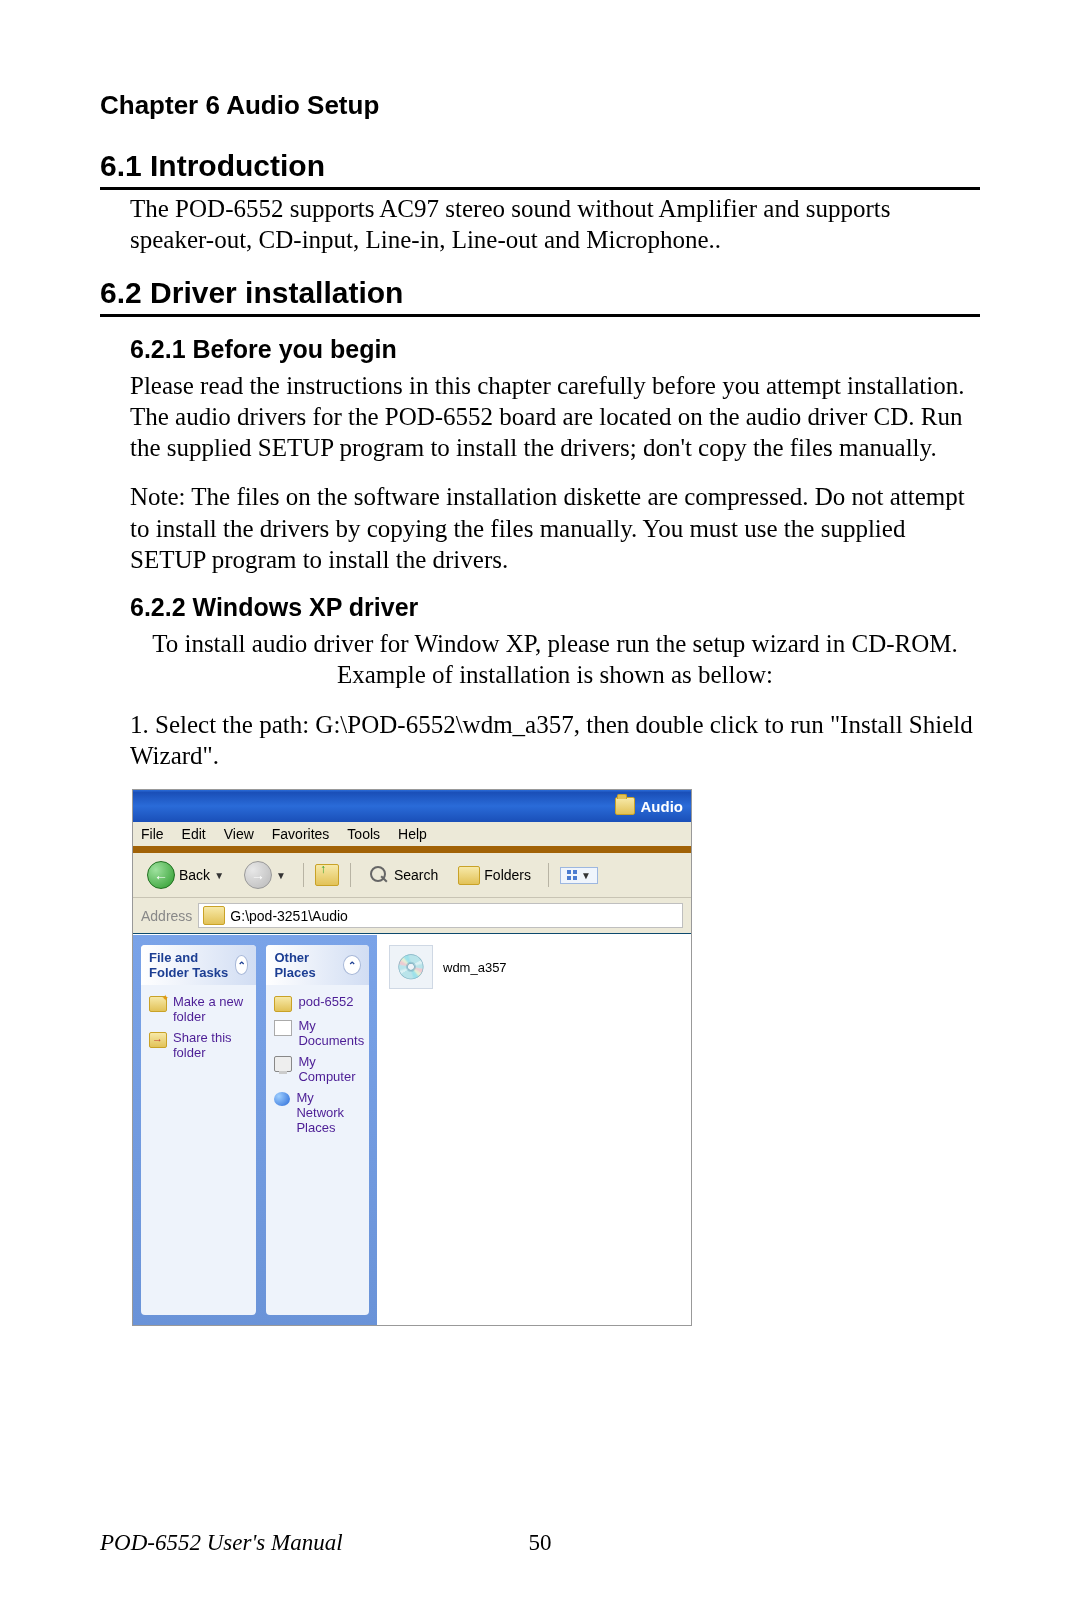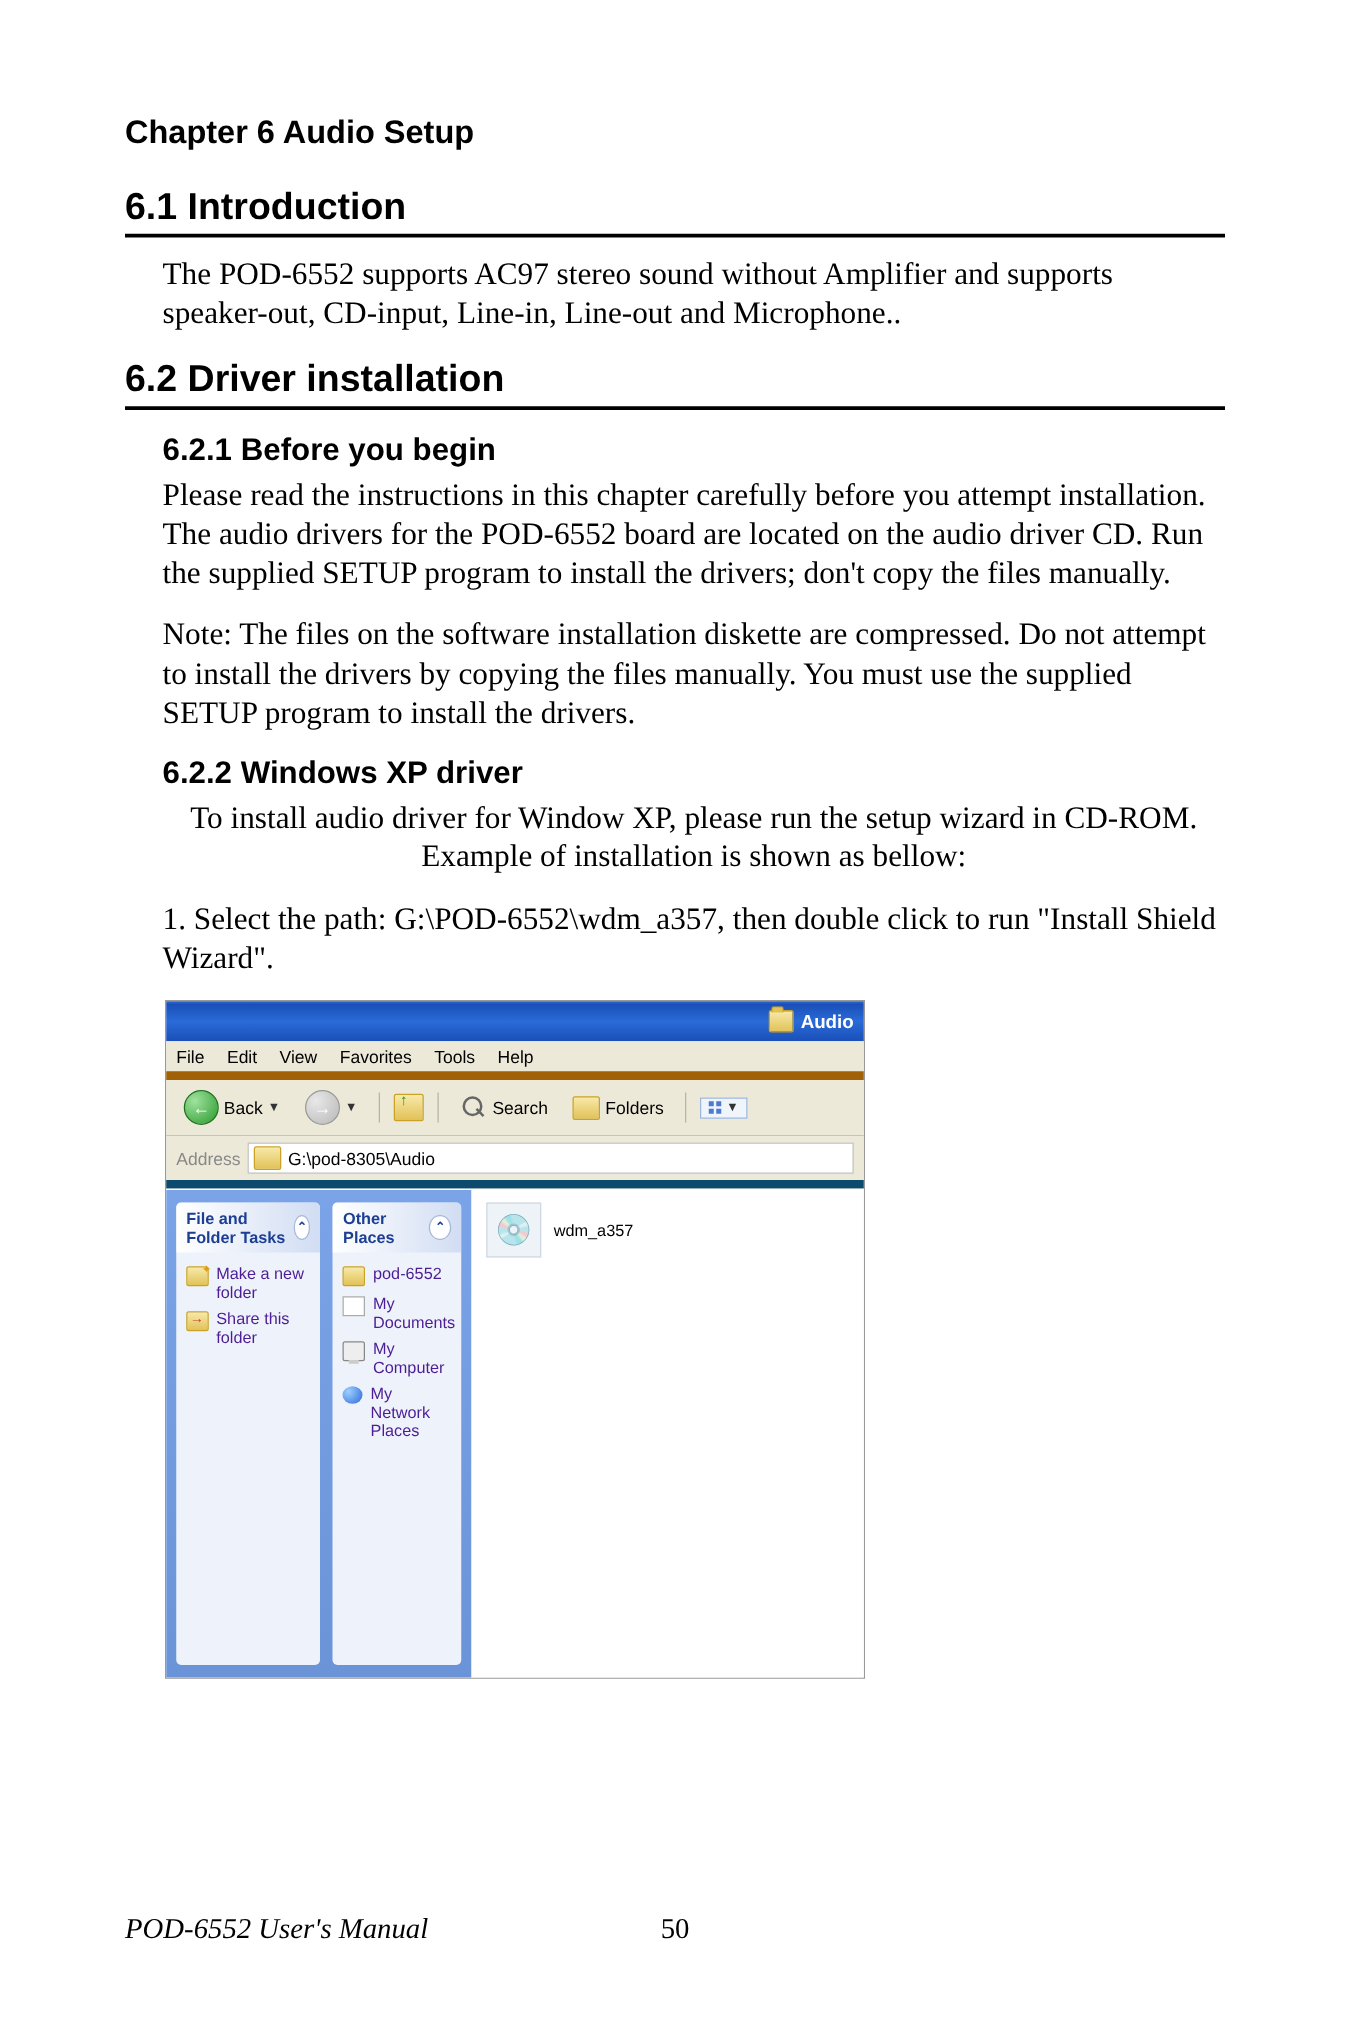--- a/index.html
+++ b/index.html
@@ -25,21 +25,21 @@
     font-family: Arial, Helvetica, sans-serif;
     font-weight: bold;
     font-size: 30px;
     margin: 20px 0 0 0;
     padding-bottom: 4px;
     border-bottom: 3px solid #000;
   }
   .body-text {
     font-size: 25px;
     line-height: 1.25;
-    margin: 14px 0 18px 30px;
+    margin: 3px 0 18px 30px;
   }
   h3.subsection {
     font-family: Arial, Helvetica, sans-serif;
     font-weight: bold;
     font-size: 25px;
     margin: 18px 0 0 30px;
   }
   .footer {
     position: absolute;
     bottom: 62px;
@@ -161,21 +161,21 @@
     border:1px solid #9db7e0; background:#f0f5fc; padding:2px 6px;
     display:inline-flex; align-items:center; gap:4px;
   }
   .views-grid {
     display:inline-grid; grid-template-columns:4px 4px; grid-template-rows:4px 4px; gap:2px;
   }
   .views-grid span{ background:#4a7bd0;}
   .dd-arrow { font-size:10px; color:#333;}
   .xp-address {
     background:#ece9d8;
-    border-bottom:7px solid #0c4a6e;
+    border-bottom:1px solid #0c4a6e;
     padding:5px 8px;
     display:flex; align-items:center; gap:6px;
     font-size:14px;
     color:#888;
   }
   .xp-address .addr-box {
     flex:1; background:#fff; border:1px solid #bfbfbf;
     padding:2px 4px; color:#000;
     display:flex; align-items:center; gap:5px;
   }
@@ -312,21 +312,21 @@
             <span></span>
             <span></span>
           </span>
         <span class="dd-arrow">▼</span>
       </span>
     </div>
     <div class="xp-address">
       <span>Address</span>
       <span class="addr-box">
         <span class="folder-ico2"></span>
-        <span>G:\pod-8305\Audio</span>
+        <span>G:\pod-3251\Audio</span>
       </span>
     </div>
     <div class="xp-body">
       <div class="xp-side">
         <div class="xp-panel">
           <div class="xp-panel-hd">
             <span>File and Folder Tasks</span>
             <span class="chevron-up">⌃</span>
           </div>
           <div class="xp-panel-body">

